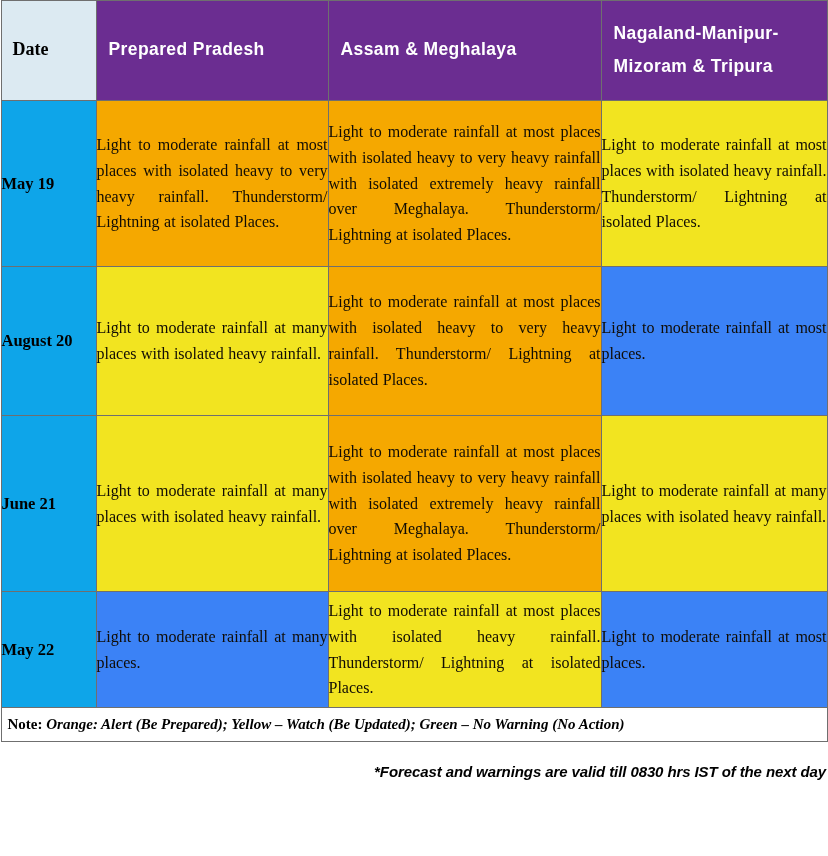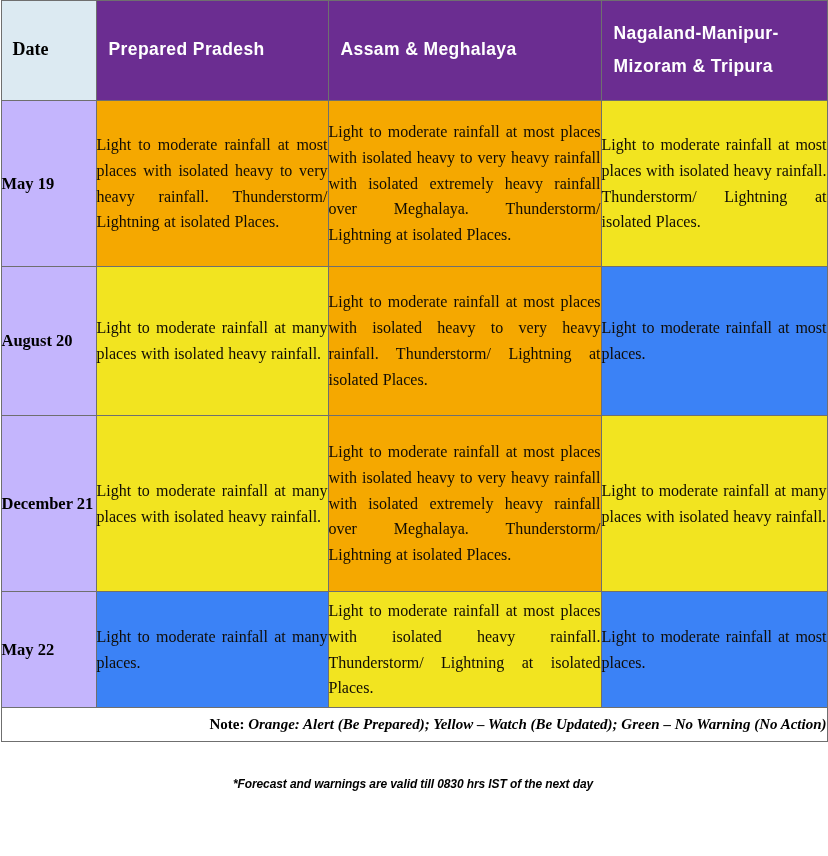--- a/index.html
+++ b/index.html
@@ -61,21 +61,21 @@
     font-size: 18px;
     font-weight: bold;
     letter-spacing: 0;
     line-height: 1.2;
     vertical-align: middle;
     padding-left: 11px;
   }
 
   
   td.date-cell {
-    background: #c4b5fd;
+    background: #0ea5e9;
     color: #000000;
     font-family: "Liberation Serif", "DejaVu Serif", serif;
     font-weight: bold;
     font-size: 16.5px;
     text-align: left;
     padding-left: 11px;
     vertical-align: middle;
   }
 
   
@@ -105,40 +105,39 @@
   tr.r-may23 td.fc { padding-top: 6px; padding-bottom: 6px; }
 
   
   tr.note-row td {
     background: #ffffff;
     font-family: "Liberation Serif", "DejaVu Serif", serif;
     font-size: 15px;
     padding: 4px 0 5px 6px;
     height: 24px;
     white-space: nowrap;
-    text-align: right;
   }
   .note-label {
     font-weight: bold;
     font-style: normal;
   }
   .note-body {
     font-weight: bold;
     font-style: italic;
   }
 
   
   .disclaimer {
     width: 826px;
-    margin: 35px auto 0 auto;
-    text-align: center;
+    margin: 21px auto 0 auto;
+    text-align: right;
     font-family: "Liberation Sans", "DejaVu Sans", sans-serif;
     font-style: italic;
     font-weight: bold;
-    font-size: 12px;
+    font-size: 15px;
     color: #000000;
     padding-right: 2px;
     letter-spacing: -0.1px;
   }
 </style>
 </head>
 <body>
 
 <div id="page">
 
@@ -172,21 +171,21 @@
       </tr>
 
       <tr class="r-may20">
         <td class="date-cell">August 20</td>
         <td class="fc sev-yellow">Light to moderate rainfall at many places with isolated heavy rainfall.</td>
         <td class="fc sev-orange">Light to moderate rainfall at most places with isolated heavy to very heavy rainfall. Thunderstorm/ Lightning at isolated Places.</td>
         <td class="fc sev-green">Light to moderate rainfall at most places.</td>
       </tr>
 
       <tr class="r-may21">
-        <td class="date-cell">December 21</td>
+        <td class="date-cell">June 21</td>
         <td class="fc sev-yellow">Light to moderate rainfall at many places with isolated heavy rainfall.</td>
         <td class="fc sev-orange">Light to moderate rainfall at most places with isolated heavy to very heavy rainfall with isolated extremely heavy rainfall over Meghalaya. Thunderstorm/ Lightning at isolated Places.</td>
         <td class="fc sev-yellow">Light to moderate rainfall at many places with isolated heavy rainfall.</td>
       </tr>
 
       <tr class="r-may22">
         <td class="date-cell">May 22</td>
         <td class="fc sev-green">Light to moderate rainfall at many places.</td>
         <td class="fc sev-yellow">Light to moderate rainfall at most places with isolated heavy rainfall. Thunderstorm/ Lightning at isolated Places.</td>
         <td class="fc sev-green">Light to moderate rainfall at most places.</td>

